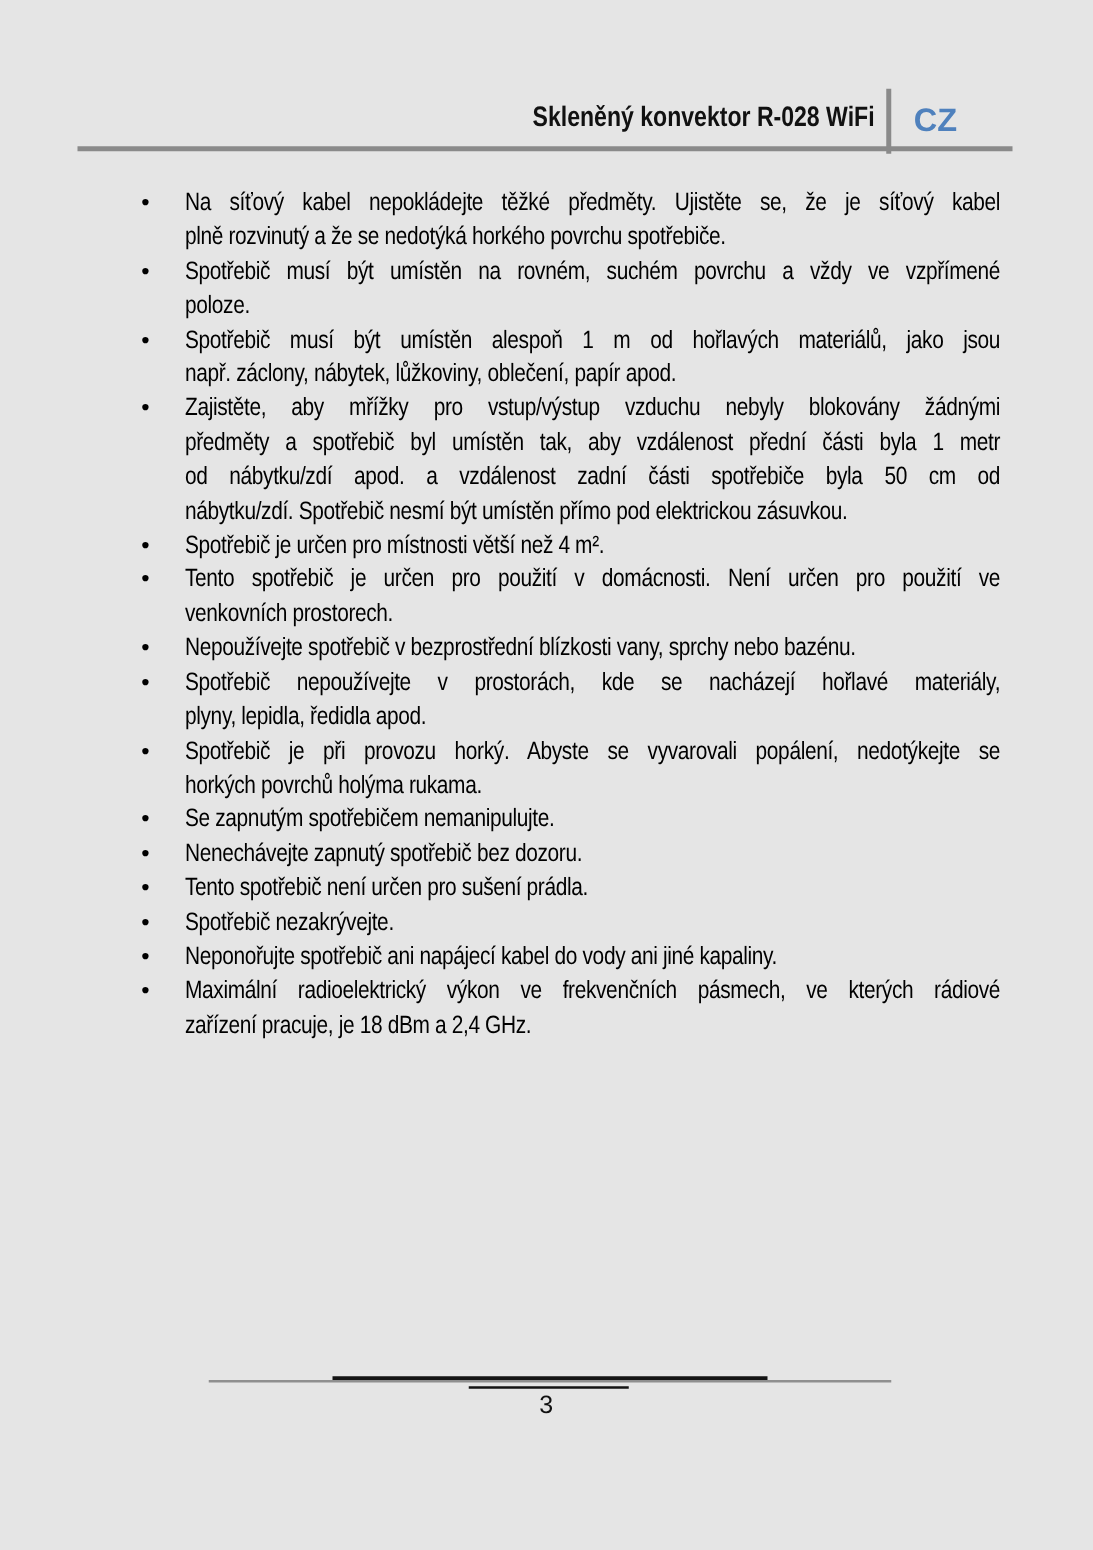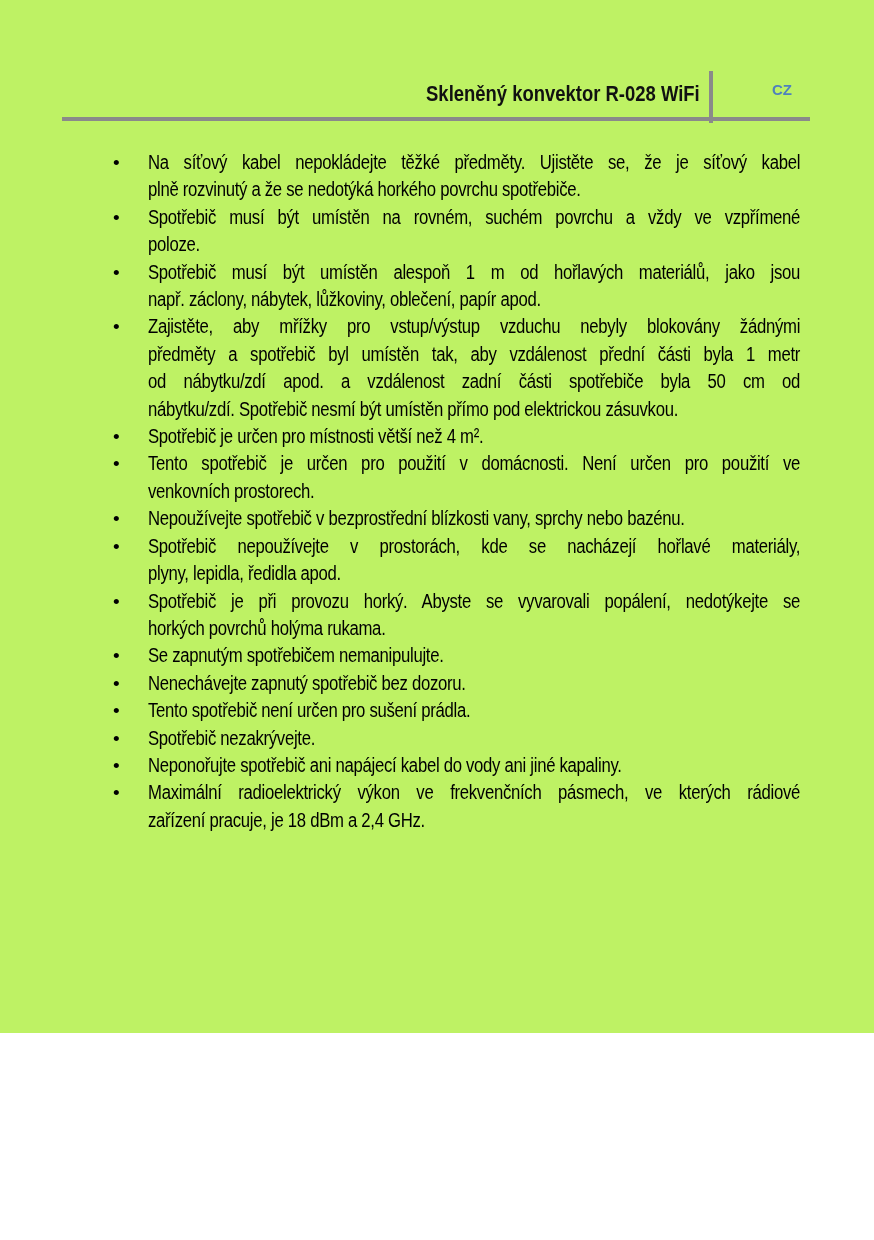--- a/index.html
+++ b/index.html
@@ -1,44 +1,44 @@
 <!DOCTYPE html>
 <html lang="cs"><head>
 <meta charset="utf-8">
 <title>Skleněný konvektor R-028 WiFi — CZ — page 3</title>
 <style>
   * { box-sizing: border-box; margin: 0; padding: 0; }
   html, body { background: #ffffff; }
   .page {
     position: relative;
     width: 874px;
-    height: 1033px;
-    background: #bef264;
+    height: 1240px;
+    background: #e5e5e5;
     overflow: hidden;
     font-family: "Liberation Sans", sans-serif;
     color: #000;
   }
 
   
   .header-title {
     position: absolute;
     top: 81px;
     right: 174px;
     font-size: 22.5px;
     font-weight: 700;
     white-space: nowrap;
     color: #111;
     transform: scaleX(0.82);
     transform-origin: 100% 0;
   }
   .lang-badge {
     position: absolute;
-    left: 772px;
+    left: 731px;
     top: 81px;
-    font-size: 15px;
+    font-size: 26px;
     font-weight: 700;
   }
   .header-vbar {
     position: absolute;
     left: 709px;
     top: 71px;
     width: 4px;
     height: 52px;
     background: #8a8a8a;
   }

